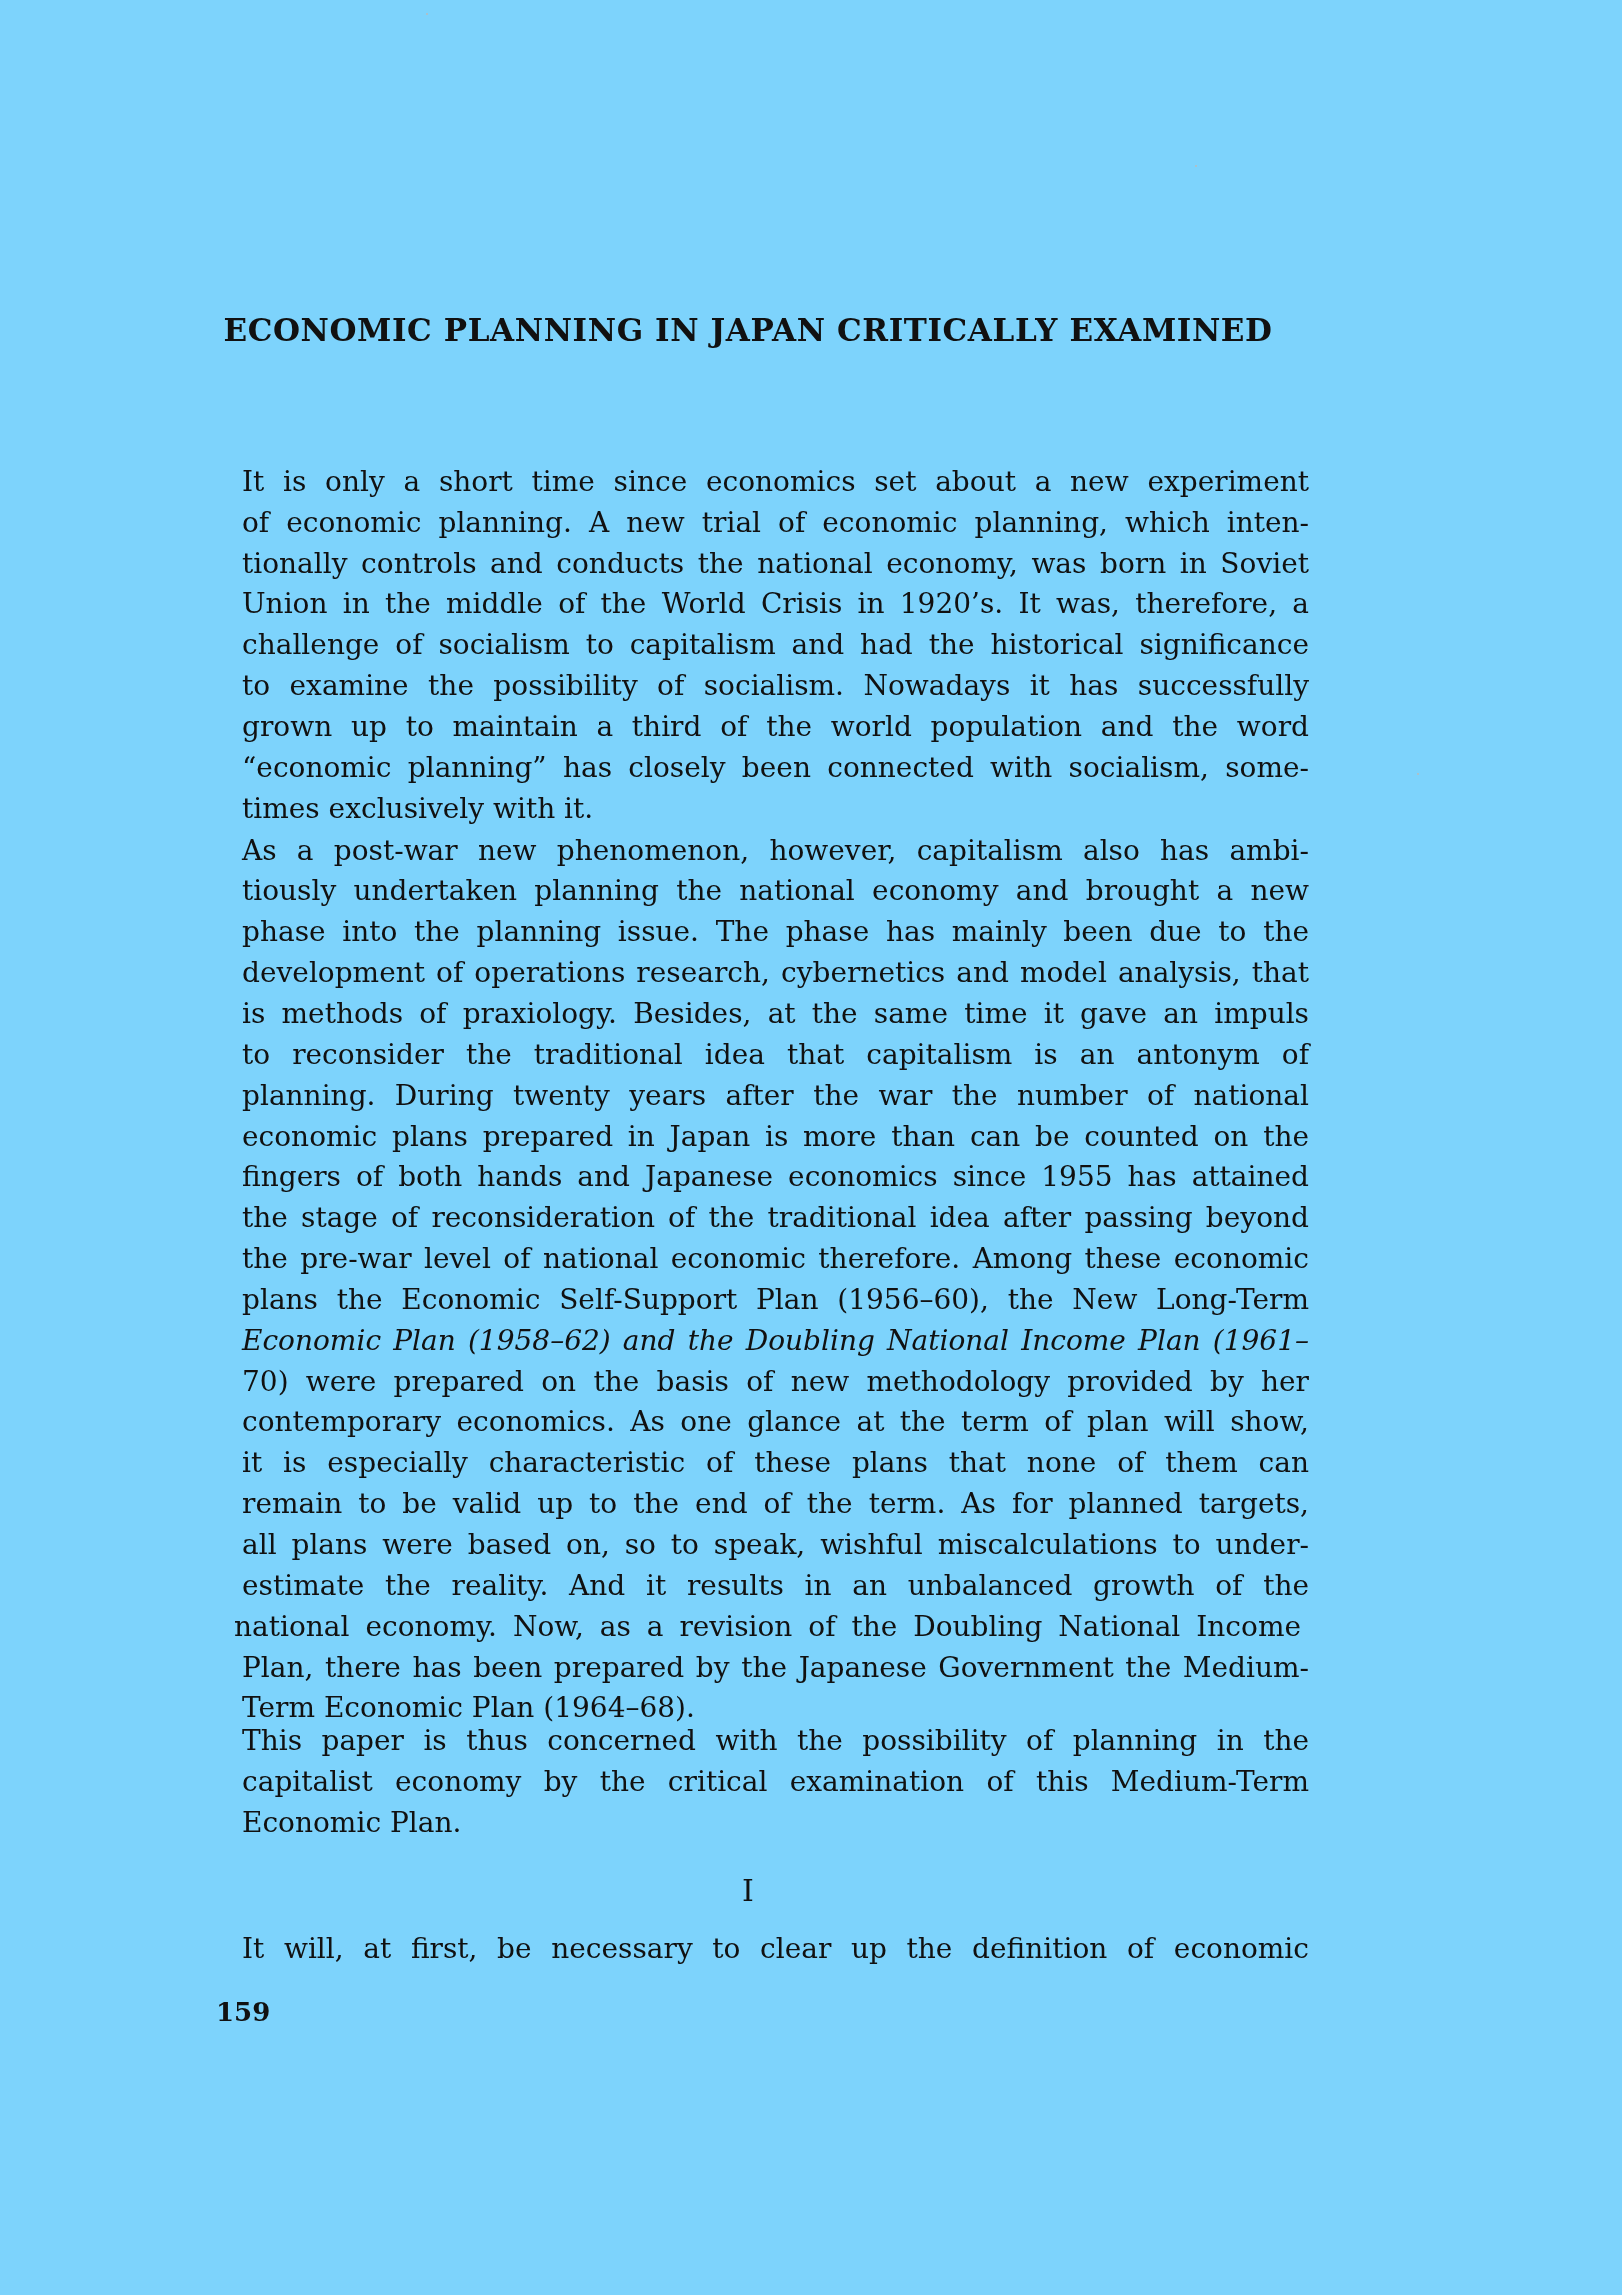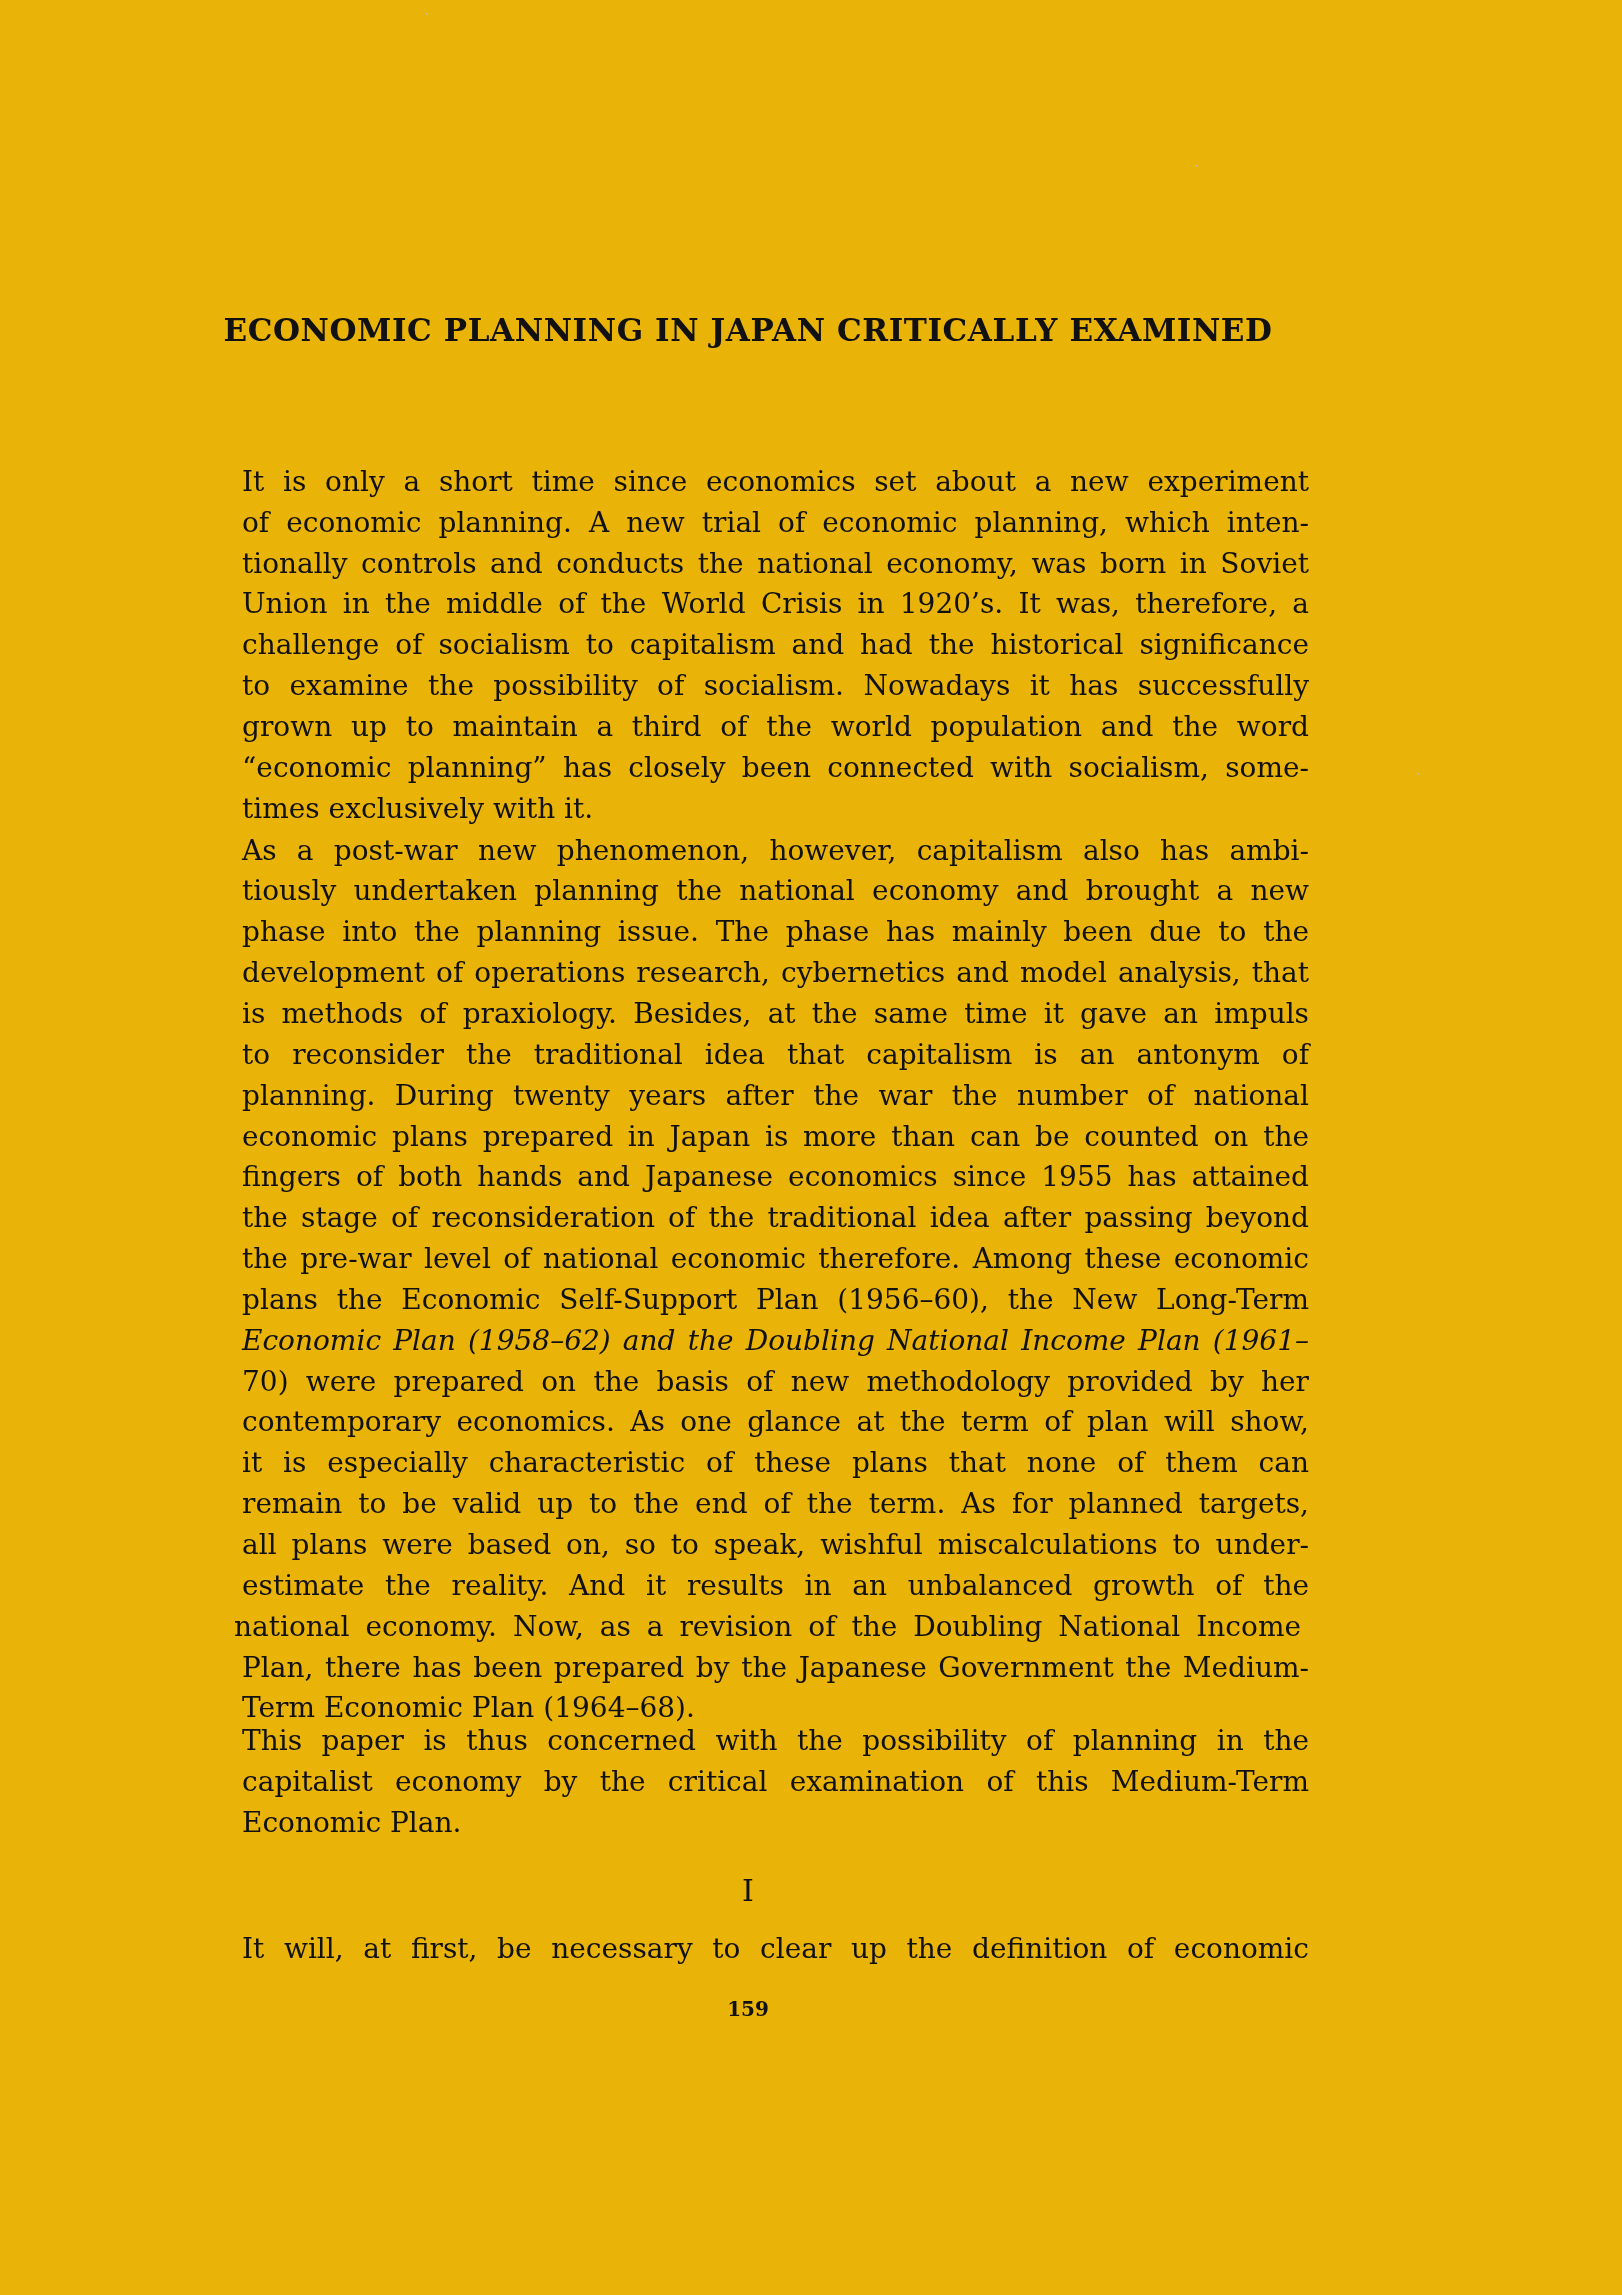--- a/index.html
+++ b/index.html
@@ -1,27 +1,27 @@
 <!DOCTYPE html>
 <html style="font-size:9px"><head>
 <meta charset="utf-8">
 <style>
   html, body { margin: 0; padding: 0; background: #ffffff; }
   body { width: 1622px; height: 2295px; position: relative; overflow: hidden;
          font-family: "DejaVu Serif", "Liberation Serif", serif; color: #111; }
-  .page { position: absolute; left: 0; top: 0; width: 1622px; height: 2295px; background: #eab308; }
+  .page { position: absolute; left: 0; top: 0; width: 1622px; height: 2295px; background: #7dd3fc; }
   .title { position: absolute; left: 216px; width: 1064px; top: 312px; text-align: center;
            font-size: 31px; font-weight: bold; letter-spacing: 0.6px; white-space: nowrap; }
   .author { position: absolute; left: 216px; width: 1064px; top: 377px; text-align: center;
             font-size: 30px; letter-spacing: 0.6px; }
   .line { position: absolute; left: 242px; width: 1067px; height: 40px; font-size: 28px;
           line-height: 40px; white-space: nowrap; }
   .line.j { text-align: justify; text-align-last: justify; }
   .section { position: absolute; left: 216px; width: 1064px; top: 1873px; text-align: center; font-size: 30px; }
-  .pagenum { position: absolute; left: 216px; width: 1064px; top: 1997px; text-align: center; font-size: 20px; font-weight: bold; }
+  .pagenum { position: absolute; left: 216px; width: 1064px; top: 1997px; font-size: 26px; font-weight: bold; }
   .speck { position: absolute; width: 2.3px; height: 2.3px; background: #bbb; border-radius: 1.1px; }
 </style>
 </head>
 <body>
 
 <div class="page">
   <div class="speck" style="left:426px;top:12.5px;"></div>
   <div class="speck" style="left:1195px;top:165px;"></div>
   <div class="speck" style="left:1417px;top:773px;"></div>
 

